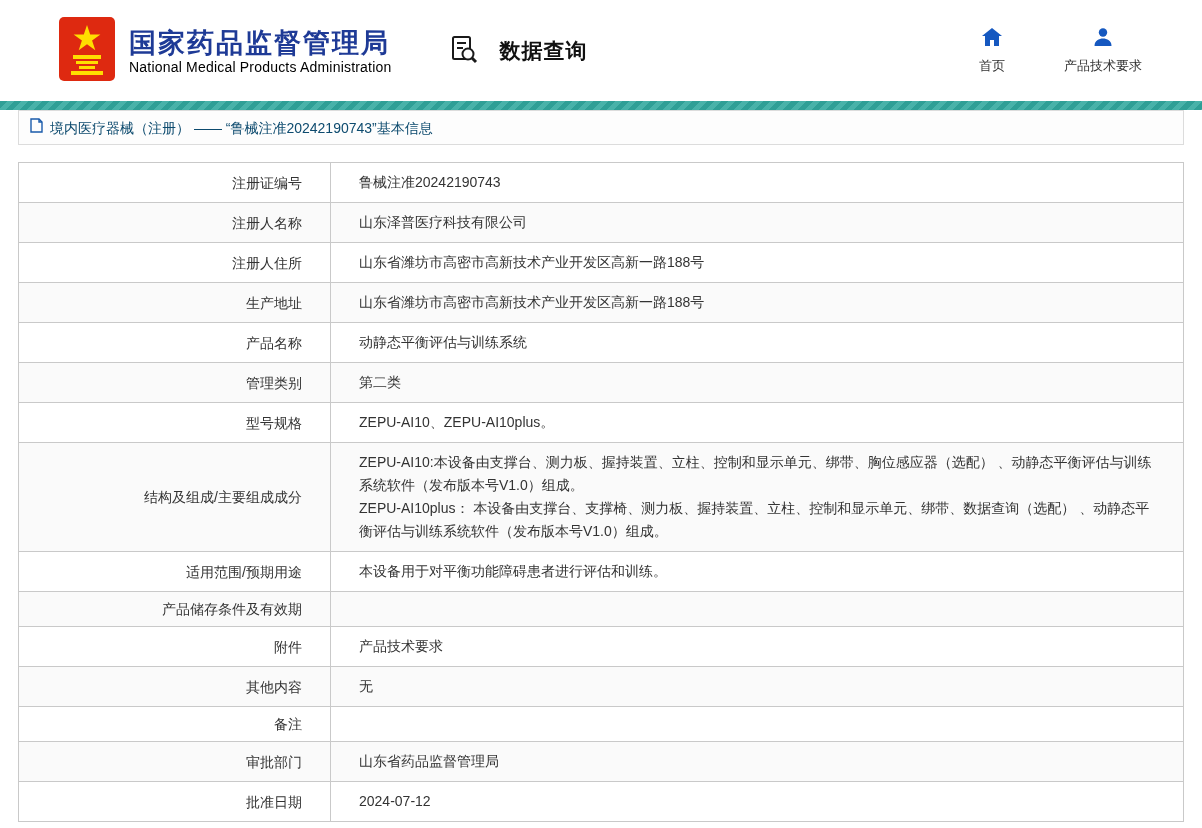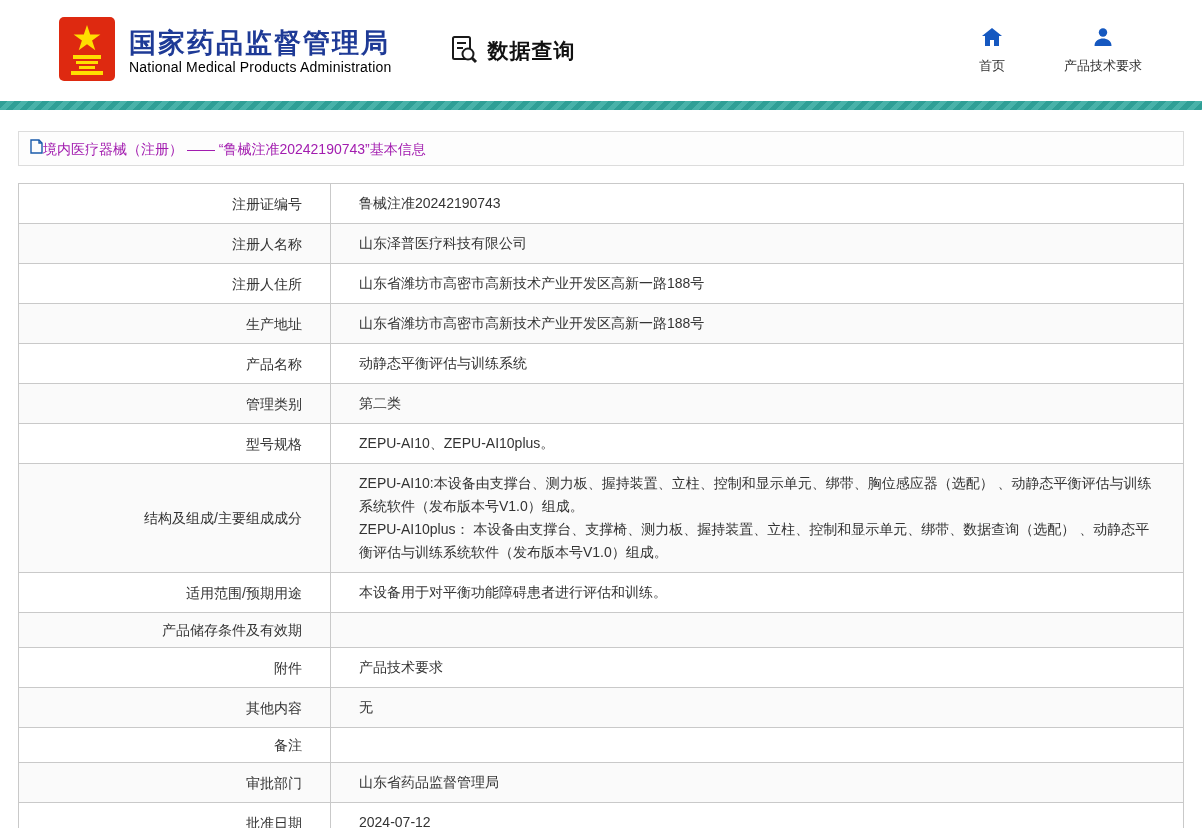--- a/index.html
+++ b/index.html
@@ -22,46 +22,45 @@
   .logo-block { display:flex; align-items:center; gap:14px;padding-left:41px; }
   .emblem { flex:0 0 auto; }
   .org-names { display:flex; flex-direction:column; justify-content:center; }
   .org-cn {
     font-size:27px; font-weight:bold; color:#1e3a96; letter-spacing:2px; line-height:32px;
   }
   .org-en {
     font-size:14px; color:#000000; letter-spacing:0.2px;
   }
   .query-block {
-    display:flex; align-items:center; gap:8px; margin-left:58px; cursor:pointer;
+    display:flex; align-items:center; gap:20px; margin-left:58px; cursor:pointer;
   }
   .query-title { font-size:21px; font-weight:600; color:#111; letter-spacing:1px; }
   .header-nav { margin-left:auto; display:flex; gap:52px; padding-right:26px; }
   .nav-item {
     display:flex; flex-direction:column; align-items:center; gap:7px;
     font-size:13px; color:#333; cursor:pointer; min-width:40px;
   }
 
   
   .stripe-bar {
     height:9px;
     background:repeating-linear-gradient(135deg,#2f9f96 0 5px,#48b2a9 5px 10px);
   }
 
   
   .content { padding:0 18px; }
 
   .breadcrumb {
-    margin-top:21px;
     border:1px solid #dcdcdc;
     background:#fdfdfd;
     padding:7px 11px;
     font-size:14px;
-    color:#a21caf;
-    display:flex; align-items:center; 
+    color:#0c4a6e;
+    display:flex; align-items:center; gap:7px;
     line-height:18px;
   }
 
   table.info-table {
     width:100%;
     border-collapse:collapse;
     margin-top:17px;
     table-layout:fixed;
   }
   .info-table td {

